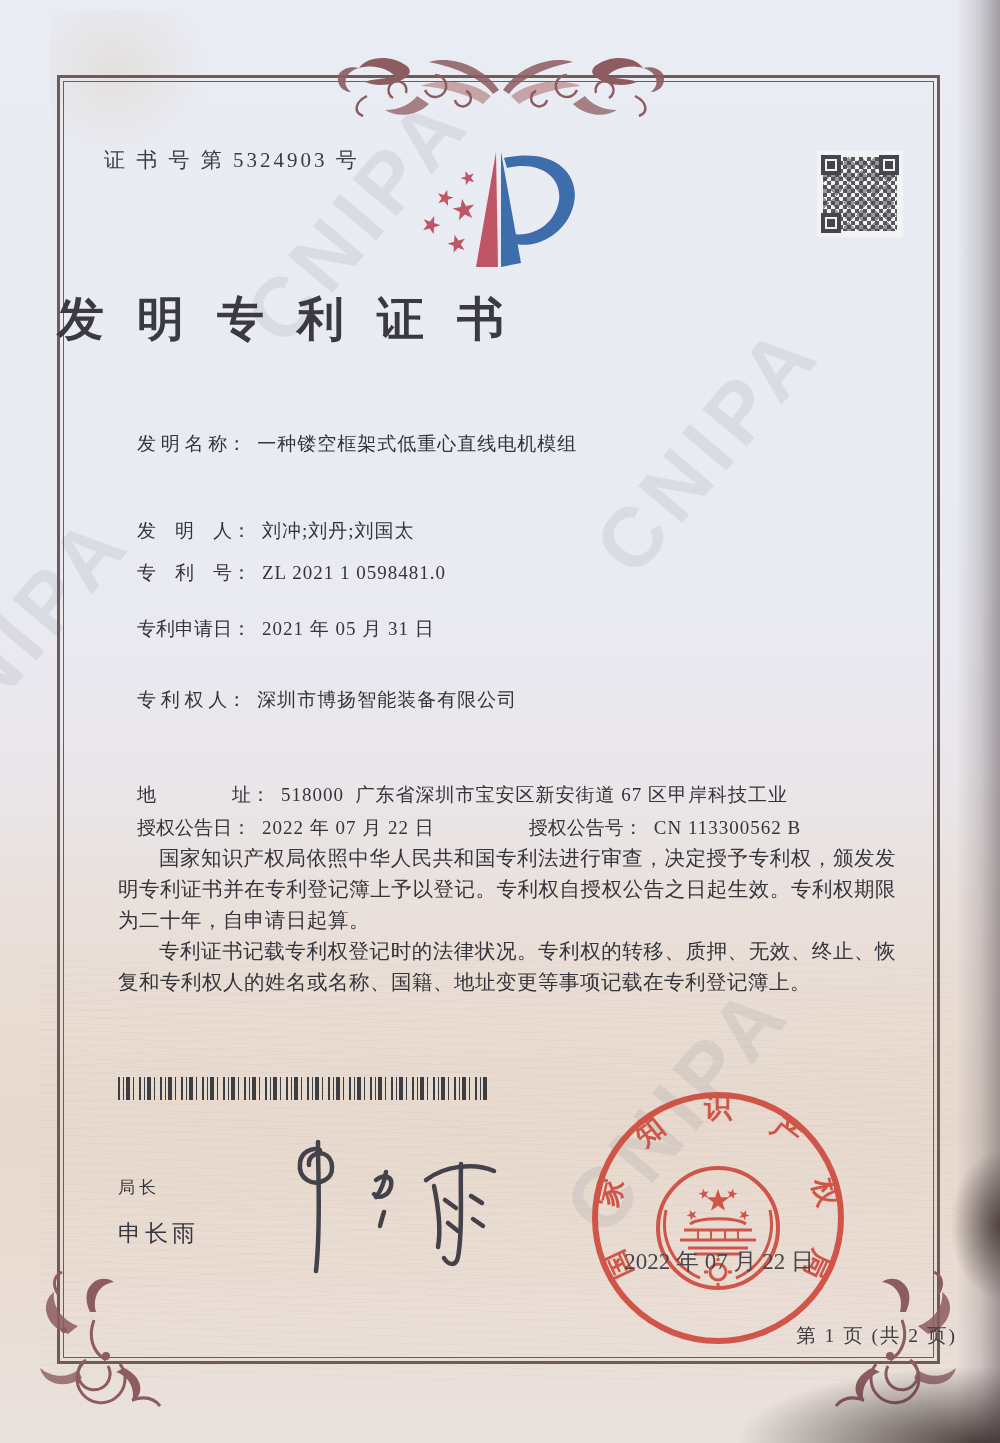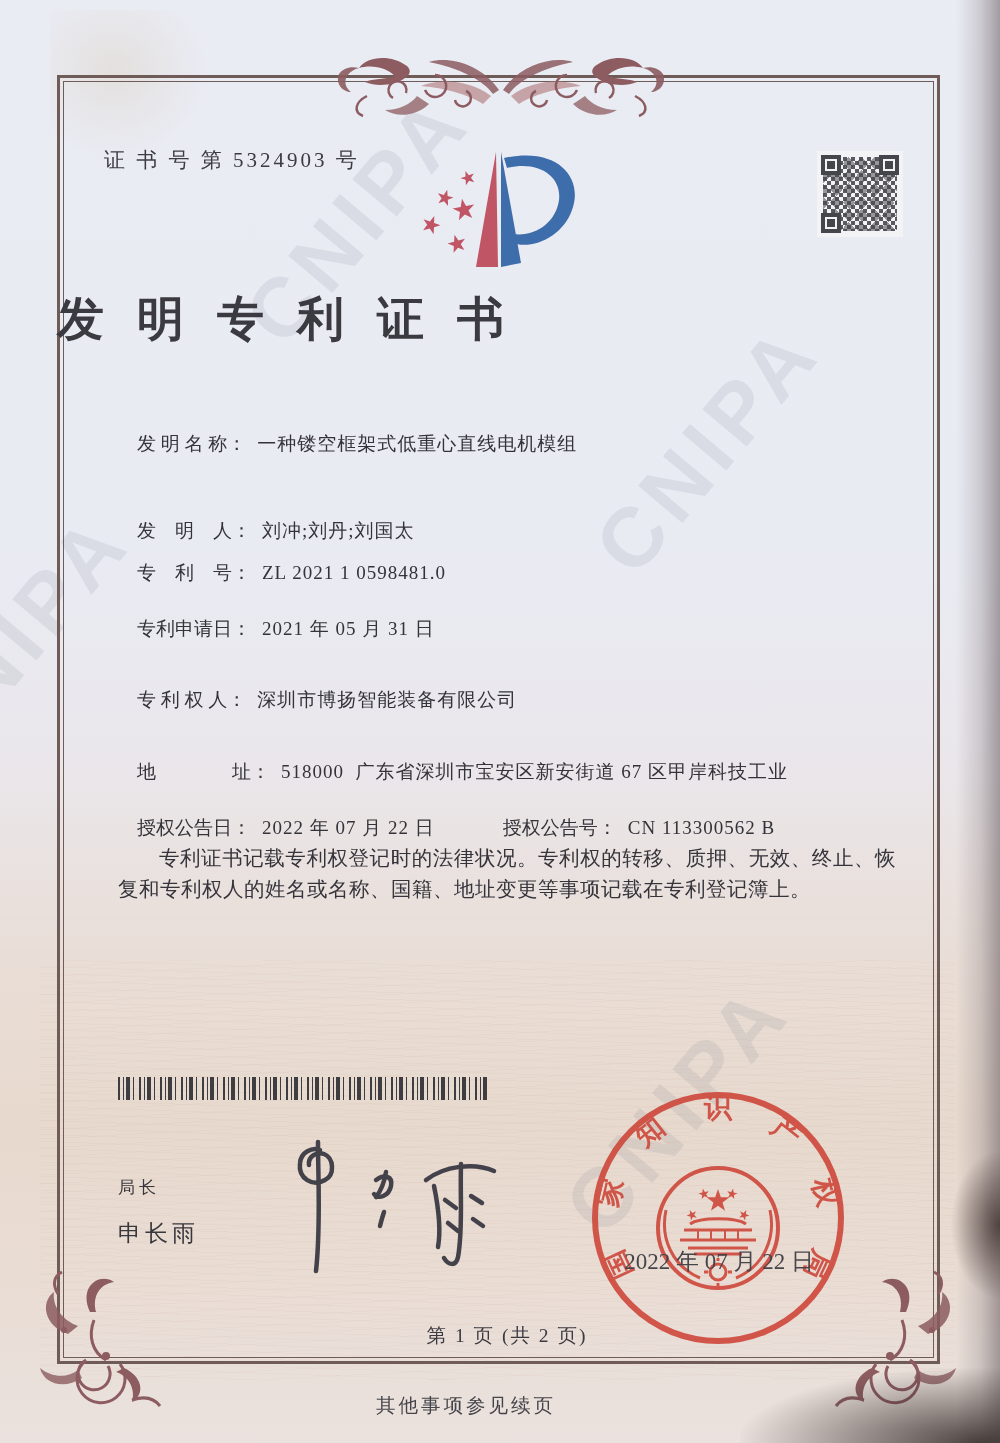--- a/index.html
+++ b/index.html
@@ -37,35 +37,35 @@
   .finder{position:absolute;width:20px;height:20px;border:4px solid #45454c;background:#f3f3f6;box-sizing:border-box;}
   .finder::after{content:"";position:absolute;inset:2px;background:#45454c;}
   .f-tl{left:4px;top:4px;} .f-tr{right:4px;top:4px;} .f-bl{left:4px;bottom:4px;}
   .title{position:absolute;left:57px;top:288px;width:880px;z-index:5;text-align:left;
     font-size:47px;font-weight:bold;letter-spacing:33px;color:#3b3a40;}
   
   .row{position:absolute;left:118px;z-index:5;font-size:19px;white-space:pre;color:#34333a;}
   .flabel{white-space:pre;}
   .fvalue{margin-left:11px;letter-spacing:1px;}
   .addr2{position:absolute;left:258px;z-index:5;font-size:21.5px;letter-spacing:1px;color:#34333a;}
-  .grant2{margin-left:68px;}
+  .grant2{margin-left:94px;}
   
   .paras{position:absolute;left:118px;top:843px;width:778px;z-index:5;font-size:20.5px;line-height:31px;
     text-align:justify;color:#35343b;letter-spacing:0.5px;}
   .paras p{margin:0;text-indent:2em;}
   
   .barcode{position:absolute;left:118px;top:1077px;width:372px;height:23px;z-index:5;
     background:repeating-linear-gradient(90deg,#3d3d42 0 2px,transparent 2px 5px,#3d3d42 5px 6px,transparent 6px 8px,#3d3d42 8px 12px,transparent 12px 15px,#3d3d42 15px 16px,transparent 16px 21px);}
   .director-title{position:absolute;left:118px;top:1176px;z-index:5;font-size:17px;letter-spacing:4px;}
   .director-name{position:absolute;left:118px;top:1218px;z-index:5;font-size:23px;letter-spacing:4px;}
   .sig{position:absolute;left:268px;top:1130px;z-index:5;}
   
   .seal{position:absolute;left:588px;top:1088px;width:260px;height:260px;z-index:6;opacity:.92;}
   
-  .page-info{position:absolute;left:57px;top:1322px;width:900px;z-index:5;text-align:center;font-size:19.5px;letter-spacing:2px;color:#3c3b41;}
+  .page-info{position:absolute;left:57px;top:1322px;width:900px;z-index:5;text-align:right;font-size:19.5px;letter-spacing:2px;color:#3c3b41;}
   .cont-note{position:absolute;left:57px;top:1392px;width:818px;z-index:7;text-align:center;font-size:19.5px;letter-spacing:3px;color:#45444a;}
   
   .edge-right{position:absolute;right:0;top:0;width:44px;height:100%;z-index:8;
     background:linear-gradient(90deg,rgba(140,130,135,0) 0%,rgba(138,128,132,0.30) 55%,rgba(100,90,95,0.55) 100%);}
   .edge-blob{position:absolute;right:0;top:1150px;width:50px;height:150px;z-index:9;
     background:radial-gradient(ellipse at 100% 50%,rgba(58,44,40,0.78),rgba(58,44,40,0) 70%);}
   .edge-bottom{position:absolute;right:0;bottom:0;width:260px;height:75px;z-index:9;
     background:radial-gradient(ellipse at 92% 100%,rgba(48,38,36,0.85),rgba(48,38,36,0) 72%);}
 </style>
 </head>
@@ -161,28 +161,29 @@
   </div>
   <div class="row" style="top:538px;">
     <span class="flabel">专　利　号：</span><span class="fvalue">ZL 2021 1 0598481.0</span>
   </div>
   <div class="row" style="top:594px;font-family:Liberation Serif, serif;">
     <span class="flabel">专利申请日：</span><span class="fvalue">2021 年 05 月 31 日</span>
   </div>
   <div class="row" style="top:665px;">
     <span class="flabel">专 利 权 人：</span><span class="fvalue">深圳市博扬智能装备有限公司</span>
   </div>
-  <div class="row" style="top:737px;">
+  <div class="row" style="top:760px;">
     <span class="flabel">地　　　　址：</span><span class="fvalue">518000  广东省深圳市宝安区新安街道 67 区甲岸科技工业</span>
   </div>
   <div class="row" style="top:793px;">
     <span class="flabel">授权公告日：</span><span class="fvalue">2022 年 07 月 22 日</span><span class="flabel grant2">授权公告号：</span><span class="fvalue">CN 113300562 B</span>
   </div>
 
   <div class="paras">
+    <p>国家知识产权局依照中华人民共和国专利法进行审查，决定授予专利权，颁发发明专利证书并在专利登记簿上予以登记。专利权自授权公告之日起生效。专利权期限为二十年，自申请日起算。</p>
     <p>专利证书记载专利权登记时的法律状况。专利权的转移、质押、无效、终止、恢复和专利权人的姓名或名称、国籍、地址变更等事项记载在专利登记簿上。</p>
   </div>
 
   <div class="barcode"></div>
 
   <div class="director-title">局长</div>
   <div class="director-name">申长雨</div>
 
   <svg class="sig" width="245" height="155" viewBox="0 0 245 155">
     <g fill="none" stroke="#43424a" stroke-width="4.5" stroke-linecap="round">
@@ -227,19 +228,18 @@
         <circle cx="0" cy="44" r="8"></circle>
         <path d="M0,33 v-3 M10,44 h4 M-10,44 h-4 M0,55 v3"></path>
         <path d="M-52,-18 C-58,10 -46,38 -18,50"></path>
         <path d="M52,-18 C58,10 46,38 18,50"></path>
       </g>
     </g>
     <text x="131" y="181" fill="#3a393f" font-family="'Liberation Serif','DejaVu Serif',serif" font-size="23" text-anchor="middle">2022 年 07 月 22 日</text>
   </svg>
 
   <div class="page-info">第 1 页 (共 2 页)</div>
-  <div class="cont-note">其他事项参见续页</div>
 
   <div class="edge-right"></div>
   <div class="edge-blob"></div>
   <div class="edge-bottom"></div>
 
 </div>
 
 </body></html>

